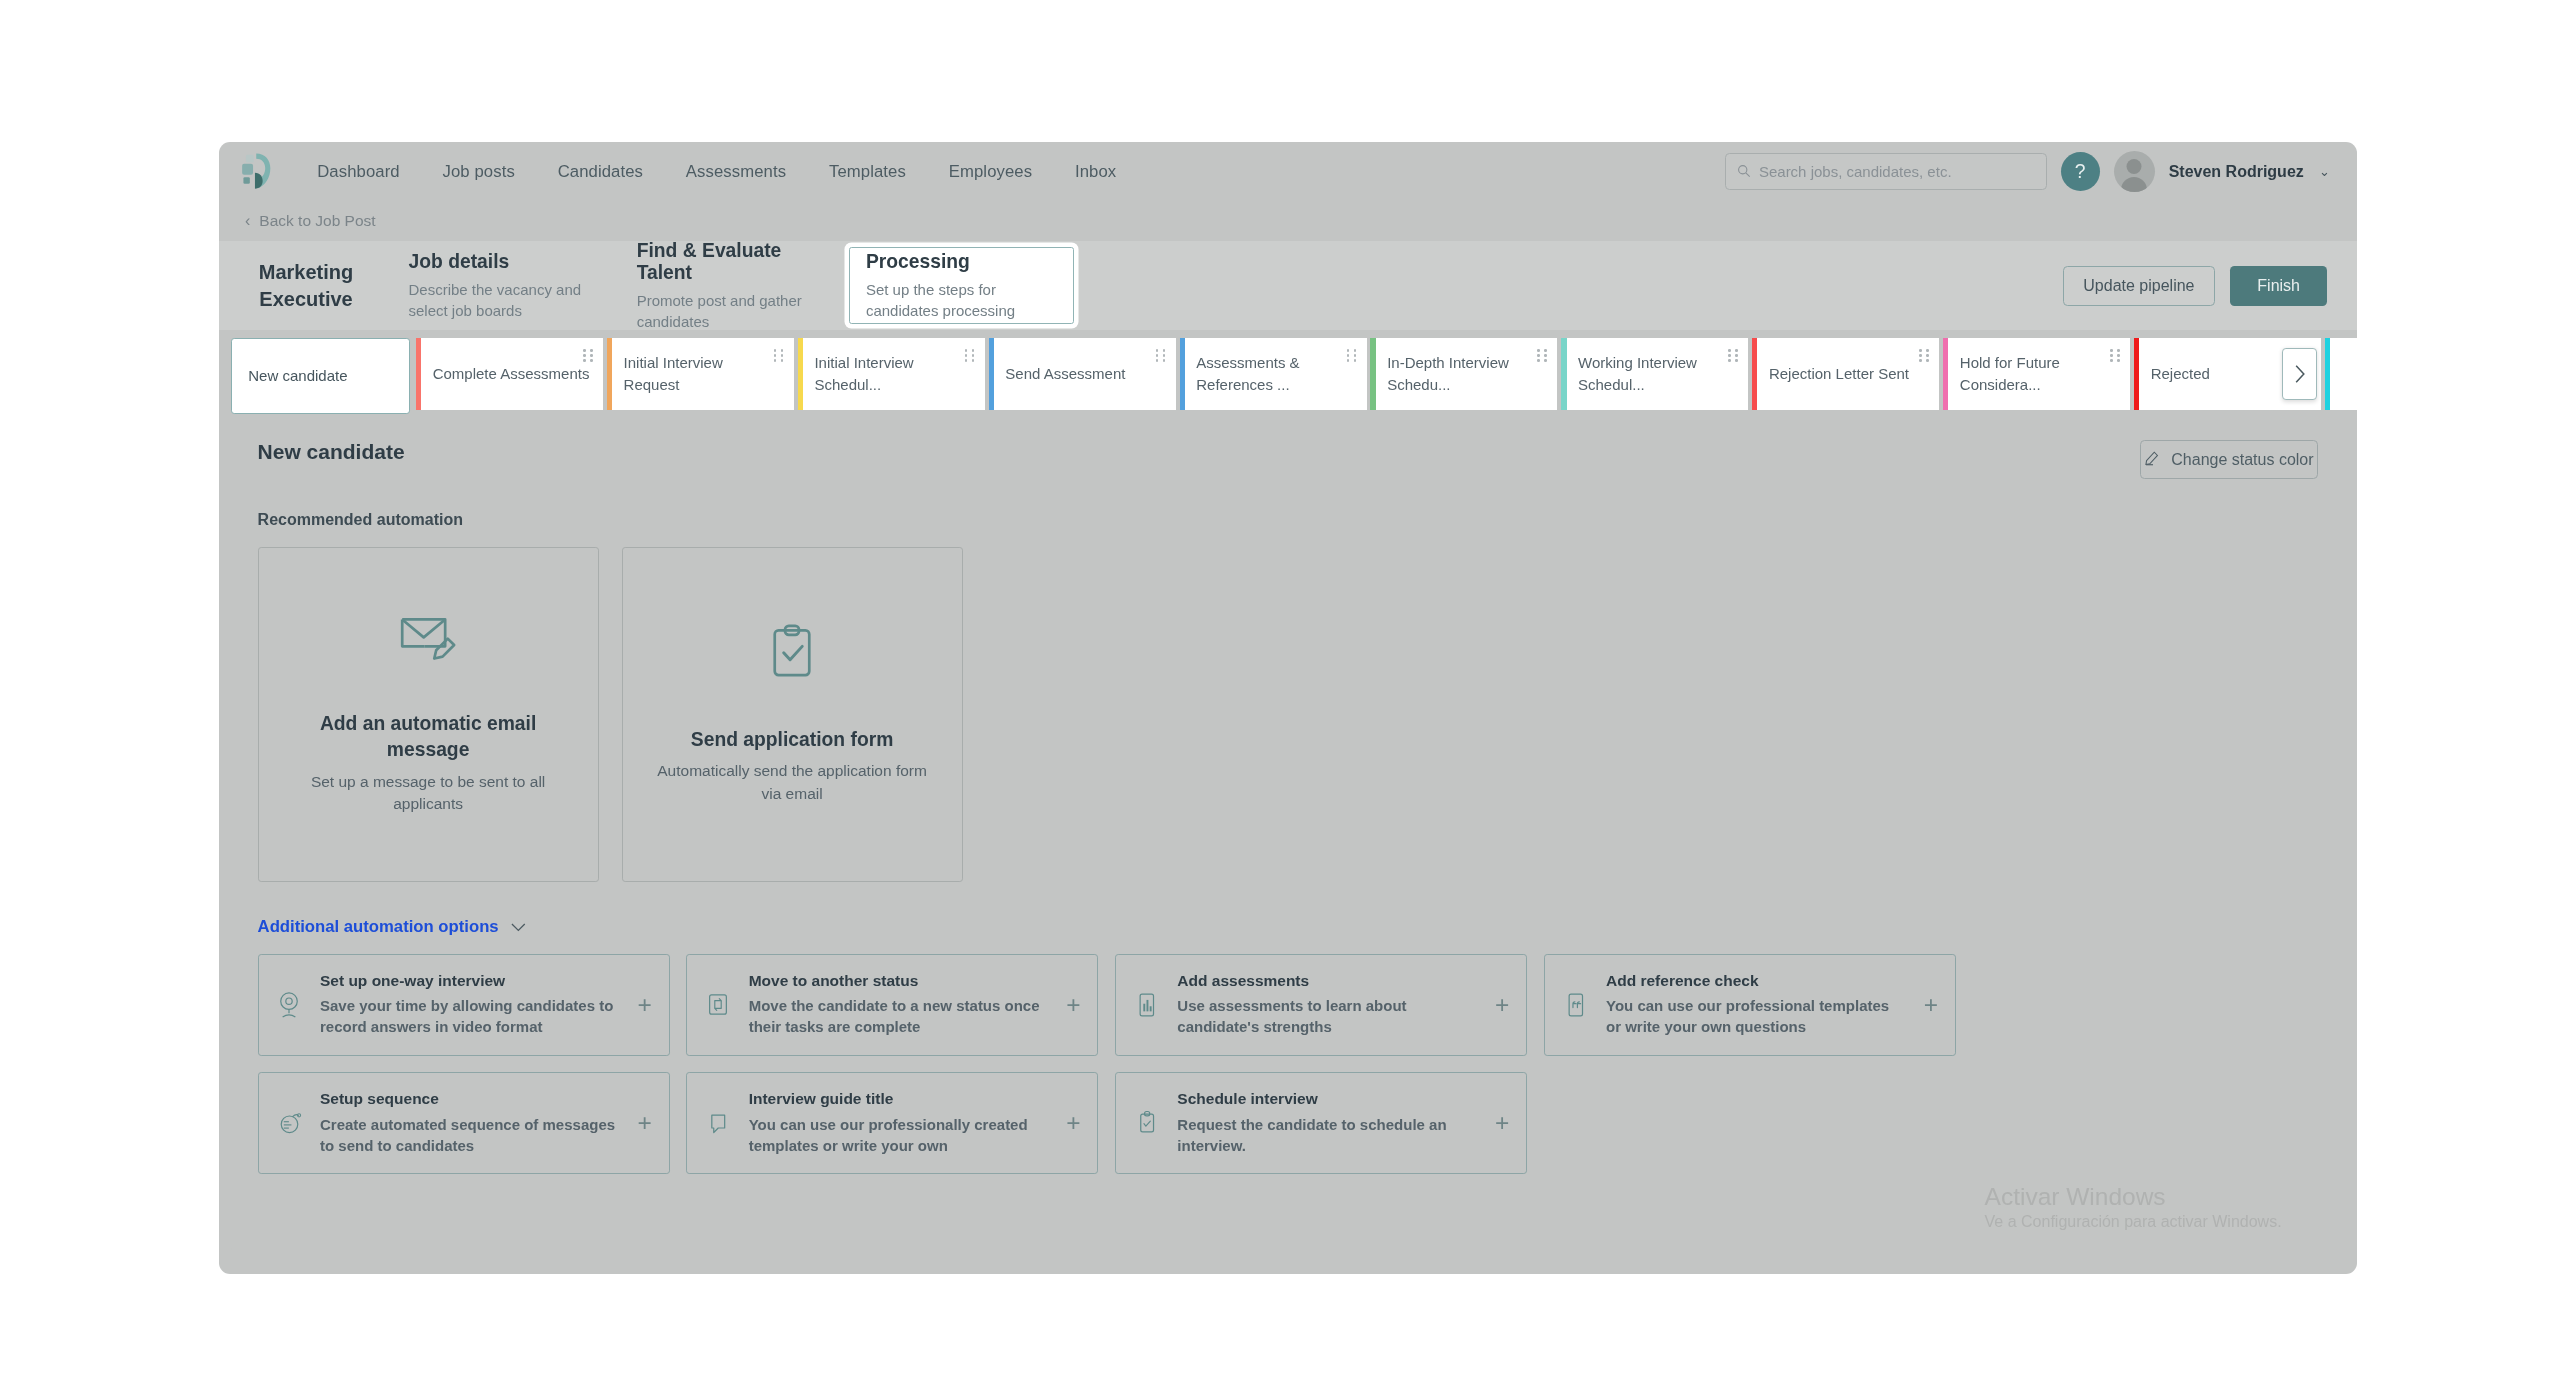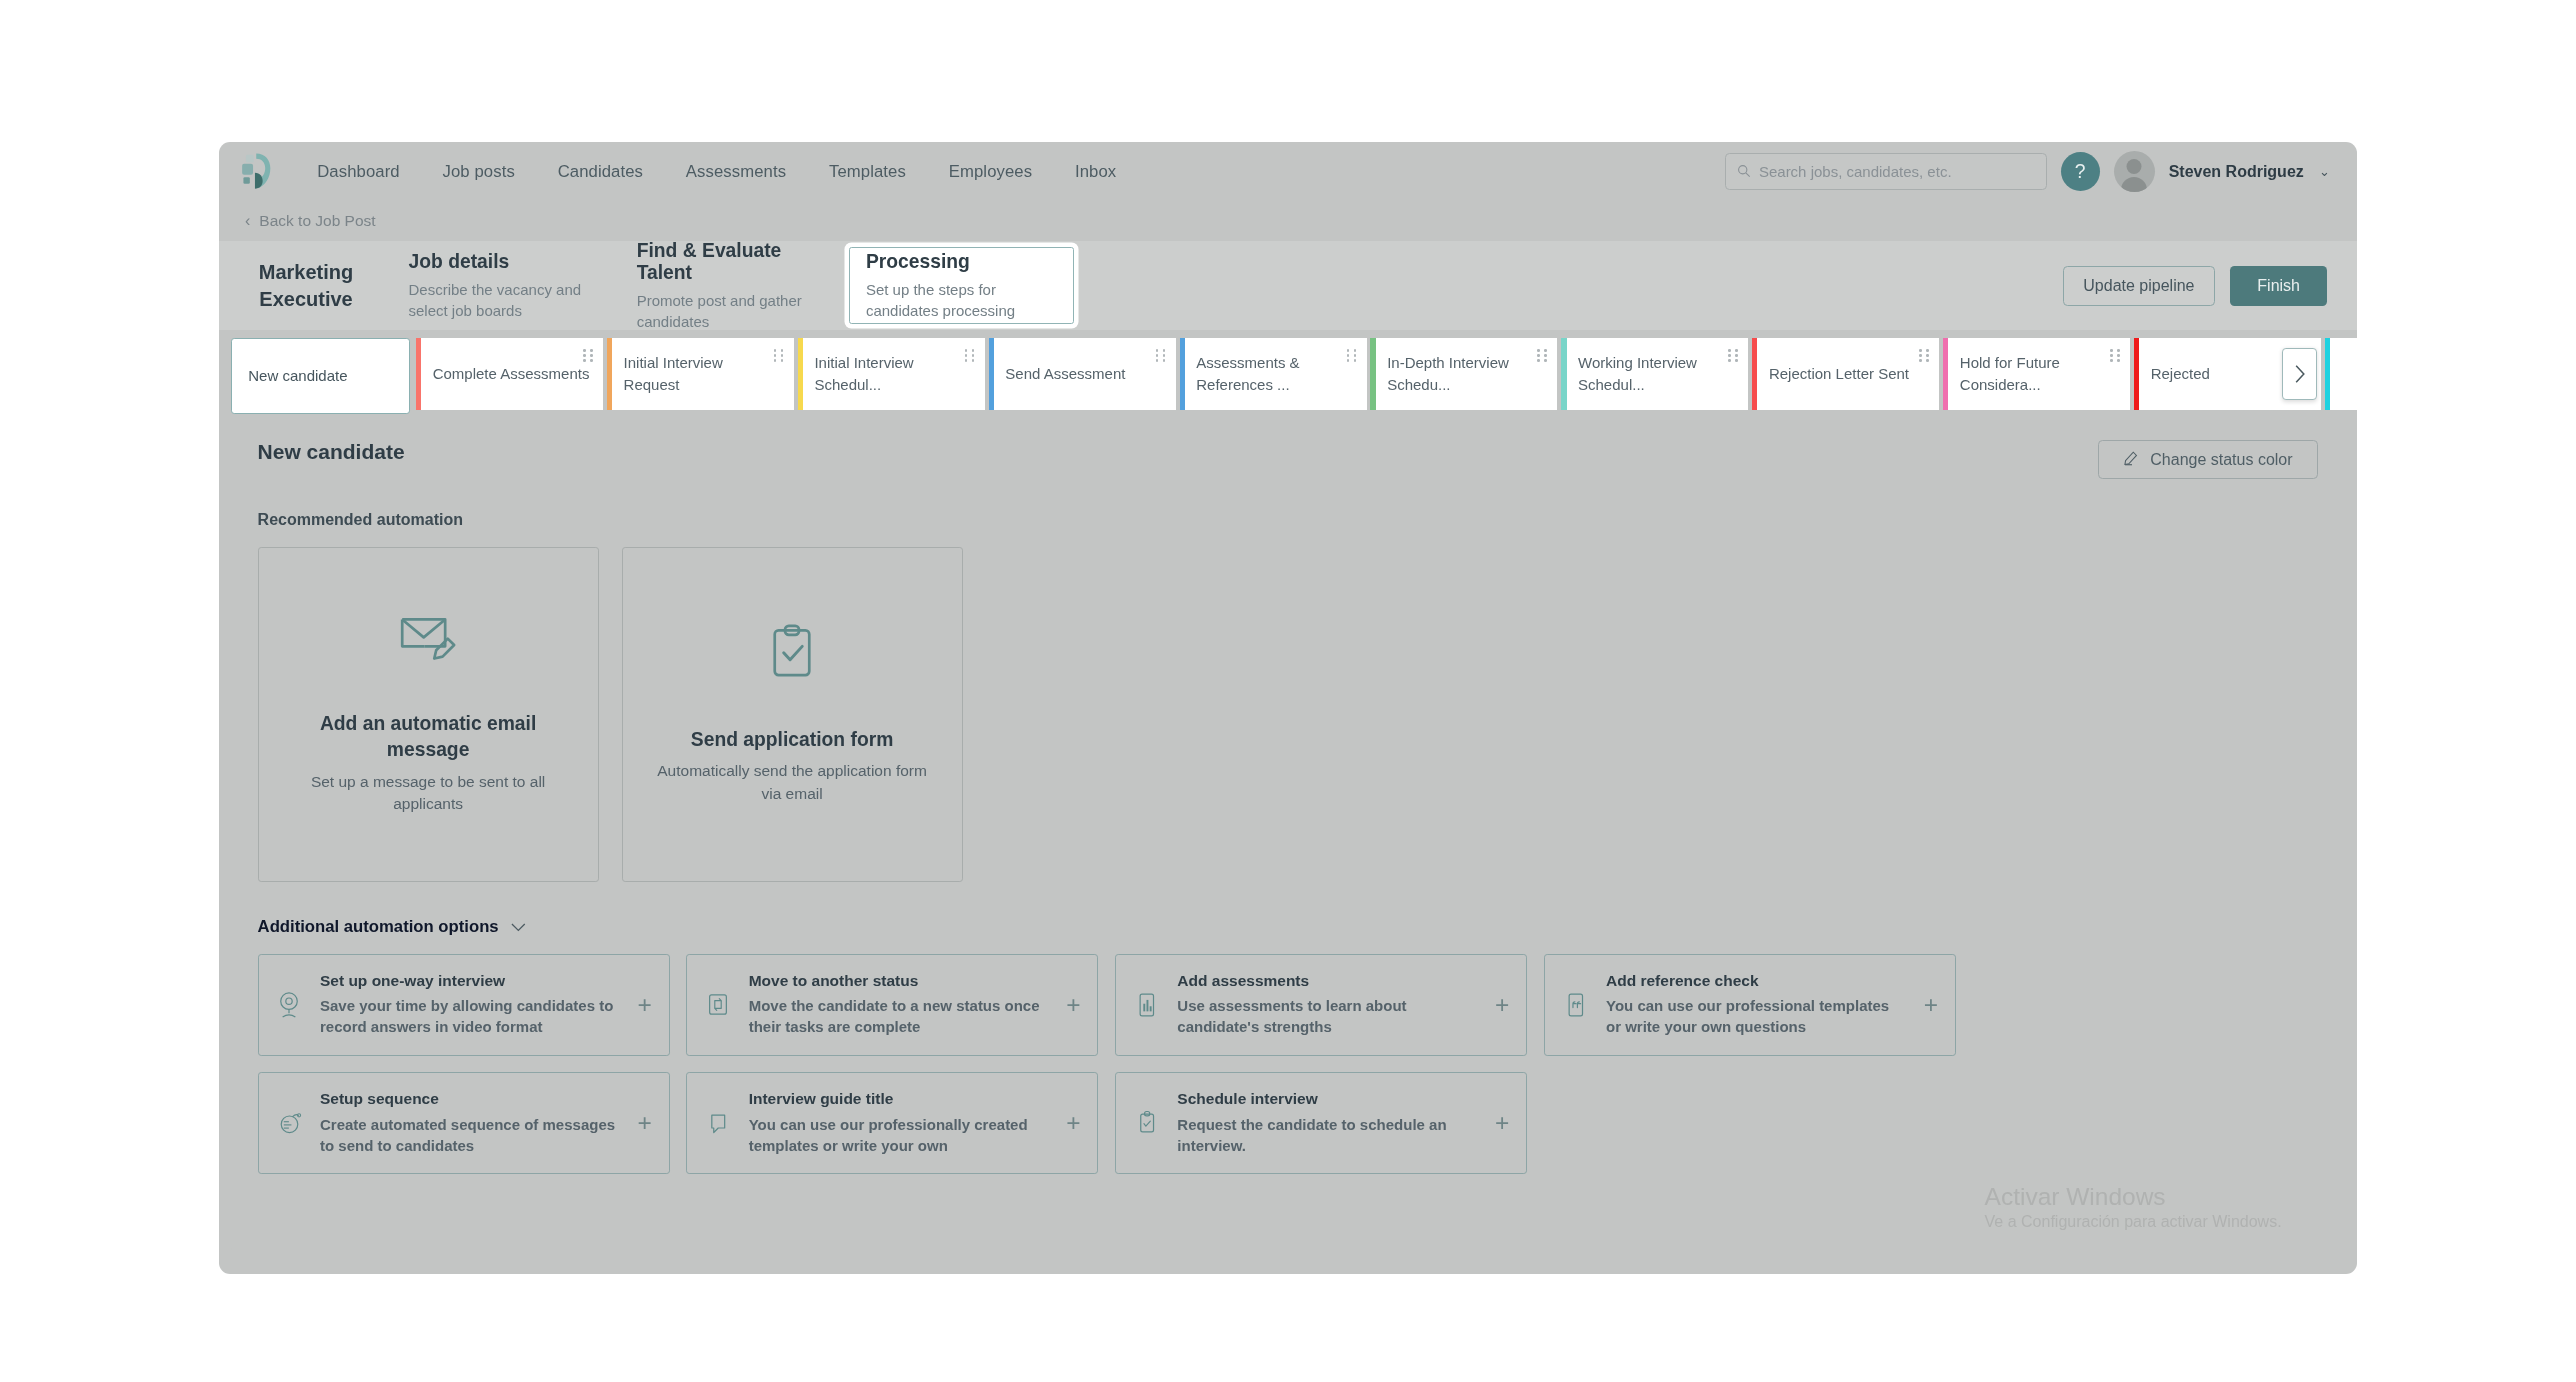--- a/index.html
+++ b/index.html
@@ -147,40 +147,40 @@
 
   
   .panel {
     position: absolute; left: 11.6px; top: 276px;
     width: 2114px; height: 832px; background: #c3c5c4;
     border-radius: 2.6px; padding: 22px 27px;
   }
   .panel-head { display: flex; align-items: flex-start; }
   .panel-title { font-size: 21px; font-weight: bold; color: #2f3d46; }
   .btn-chg {
-    margin-left: auto; height: 39px; padding: 0 24px;
+    margin-left: auto; height: 39px; padding: 0 3px;
     border: 1px solid #9ea7a8; border-radius: 4.5px; background: transparent;
     display: flex; align-items: center; gap: 10.3px;
     font-size: 16px; color: #4f5e65; cursor: pointer;
     font-family: "Liberation Sans", sans-serif;
   }
   .sec-label { font-size: 16px; font-weight: bold; color: #3d4b53; margin-top: 32px; }
 
   .reccards { display: flex; gap: 23px; margin-top: 18px; }
   .reccard {
     width: 341px; height: 335px; border: 1px solid #a8adac; border-radius: 3.2px;
     display: flex; flex-direction: column; align-items: center; justify-content: center;
     text-align: center; padding: 0 30px; cursor: pointer;
   }
   .reccard .ico { margin-bottom: 46px; }
   .reccard .ct { font-size: 19.3px; font-weight: bold; color: #2f3d46; line-height: 1.35; }
   .reccard .cs { font-size: 15.5px; color: #55626a; line-height: 1.45; margin-top: 7.7px; }
 
   .addl-row { display: flex; align-items: center; gap: 11.6px; margin-top: 35px; }
-  .addl-label { font-size: 16.7px; font-weight: bold; color: #0f172a; }
+  .addl-label { font-size: 16.7px; font-weight: bold; color: #1d4ed8; }
   .addl-chev { font-size: 14px; color: #4c5a61; }
 
   .optgrid {
     display: grid; grid-template-columns: repeat(4, 412px);
     gap: 16.7px 16.7px; margin-top: 16.7px;
   }
   .optcard {
     height: 102px; border: 1px solid #8da5a6; border-radius: 3.2px;
     display: flex; align-items: center; gap: 16.7px;
     padding: 0 16.7px; cursor: pointer;

